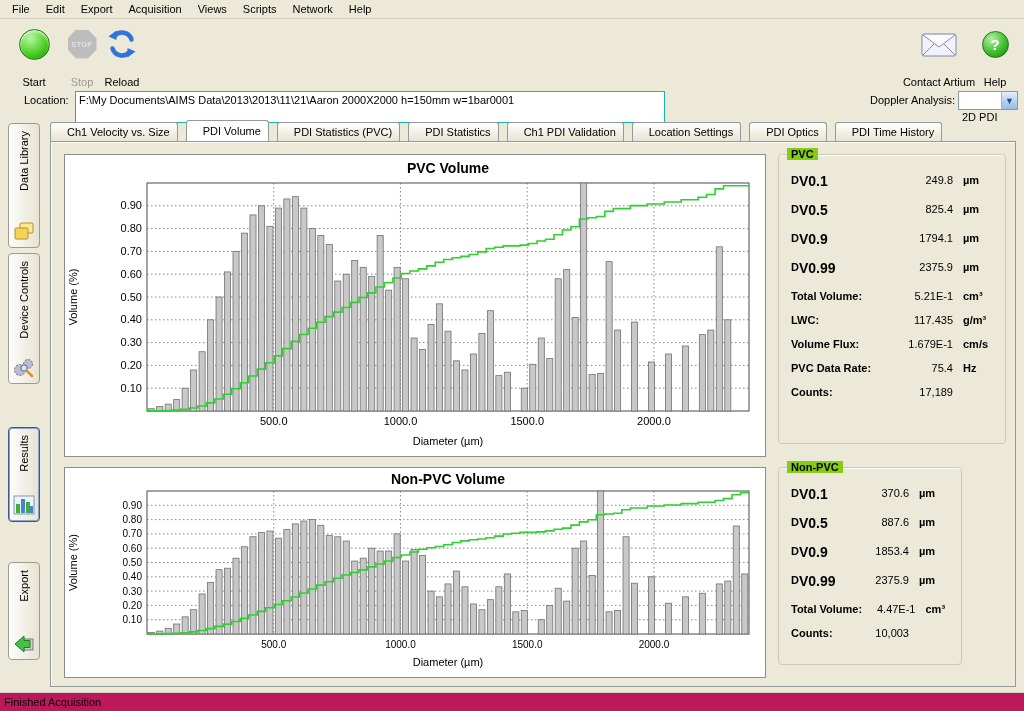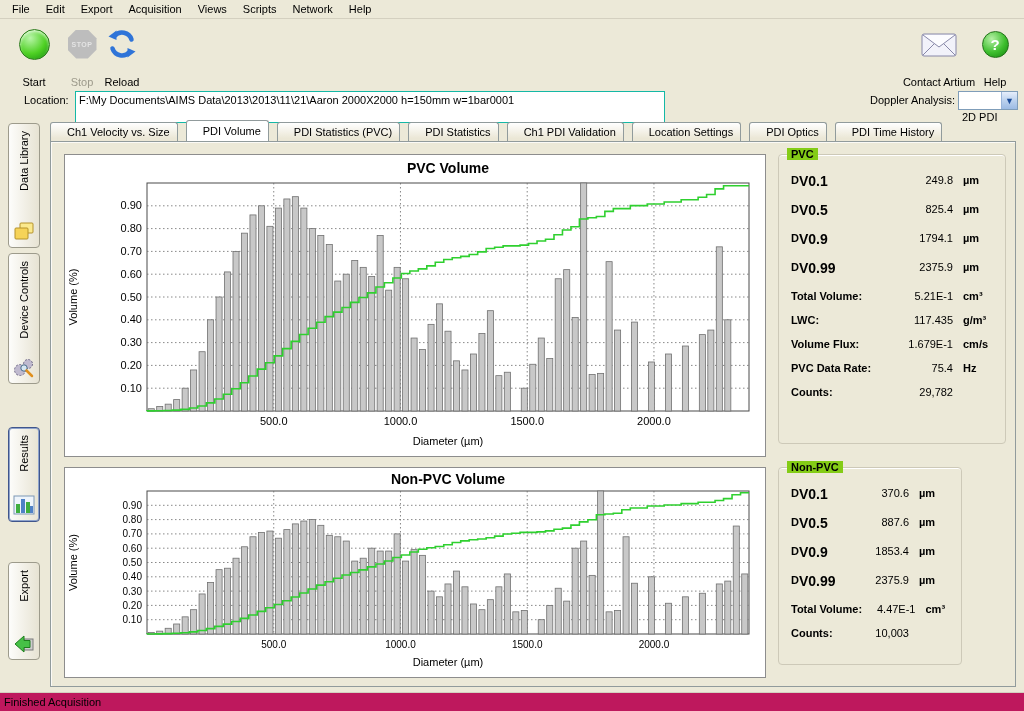--- a/index.html
+++ b/index.html
@@ -449,21 +449,21 @@
           <span class="sval">1.679E-1</span>
           <span class="sunit">cm/s</span>
         </div>
         <div class="srow plain">
           <span class="slabel"><span>PVC Data Rate:</span><span class="dsub"></span></span>
           <span class="sval">75.4</span>
           <span class="sunit">Hz</span>
         </div>
         <div class="srow plain">
           <span class="slabel"><span>Counts:</span><span class="dsub"></span></span>
-          <span class="sval">29,782</span>
+          <span class="sval">17,189</span>
           <span class="sunit"></span>
         </div>
       </div>
   </div>
   <div class="groupbox" id="gb-nonpvc">
     <span class="gb-title">Non-PVC</span>
     <div class="gb-rows" id="gb-nonpvc-rows">
         <div class="srow dv">
           <span class="slabel"><span>D</span><span class="dsub">V0.1</span></span>
           <span class="sval">370.6</span>

